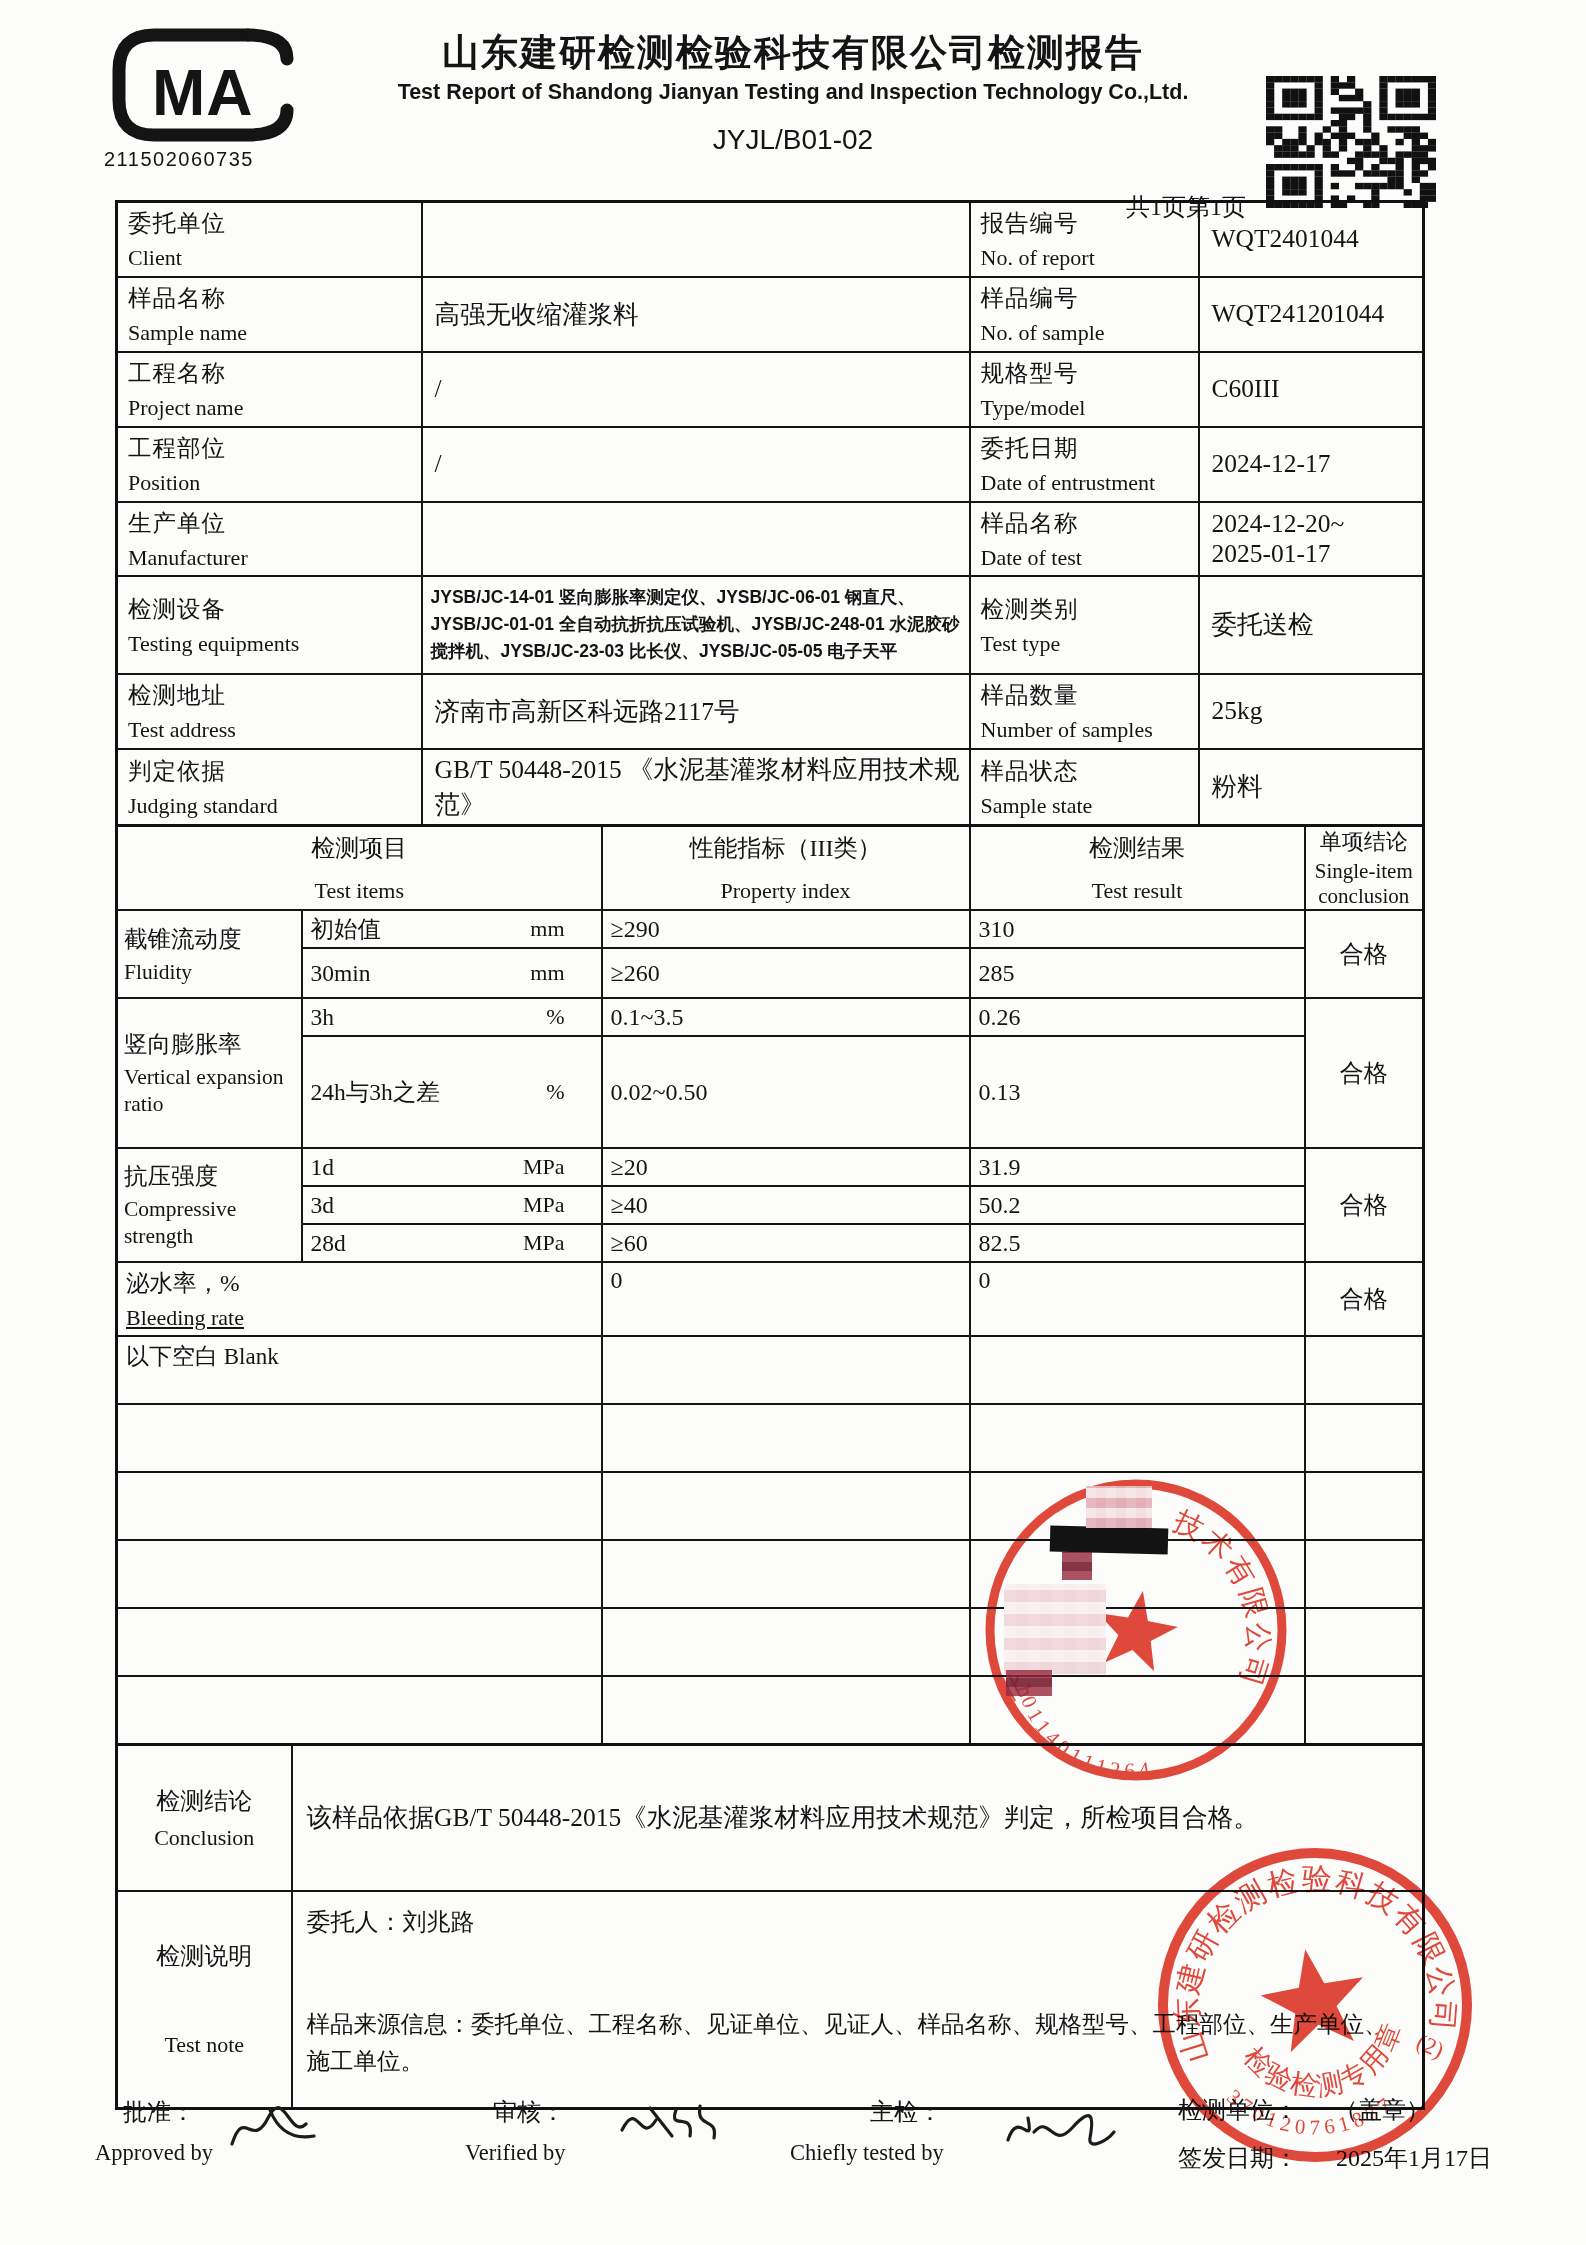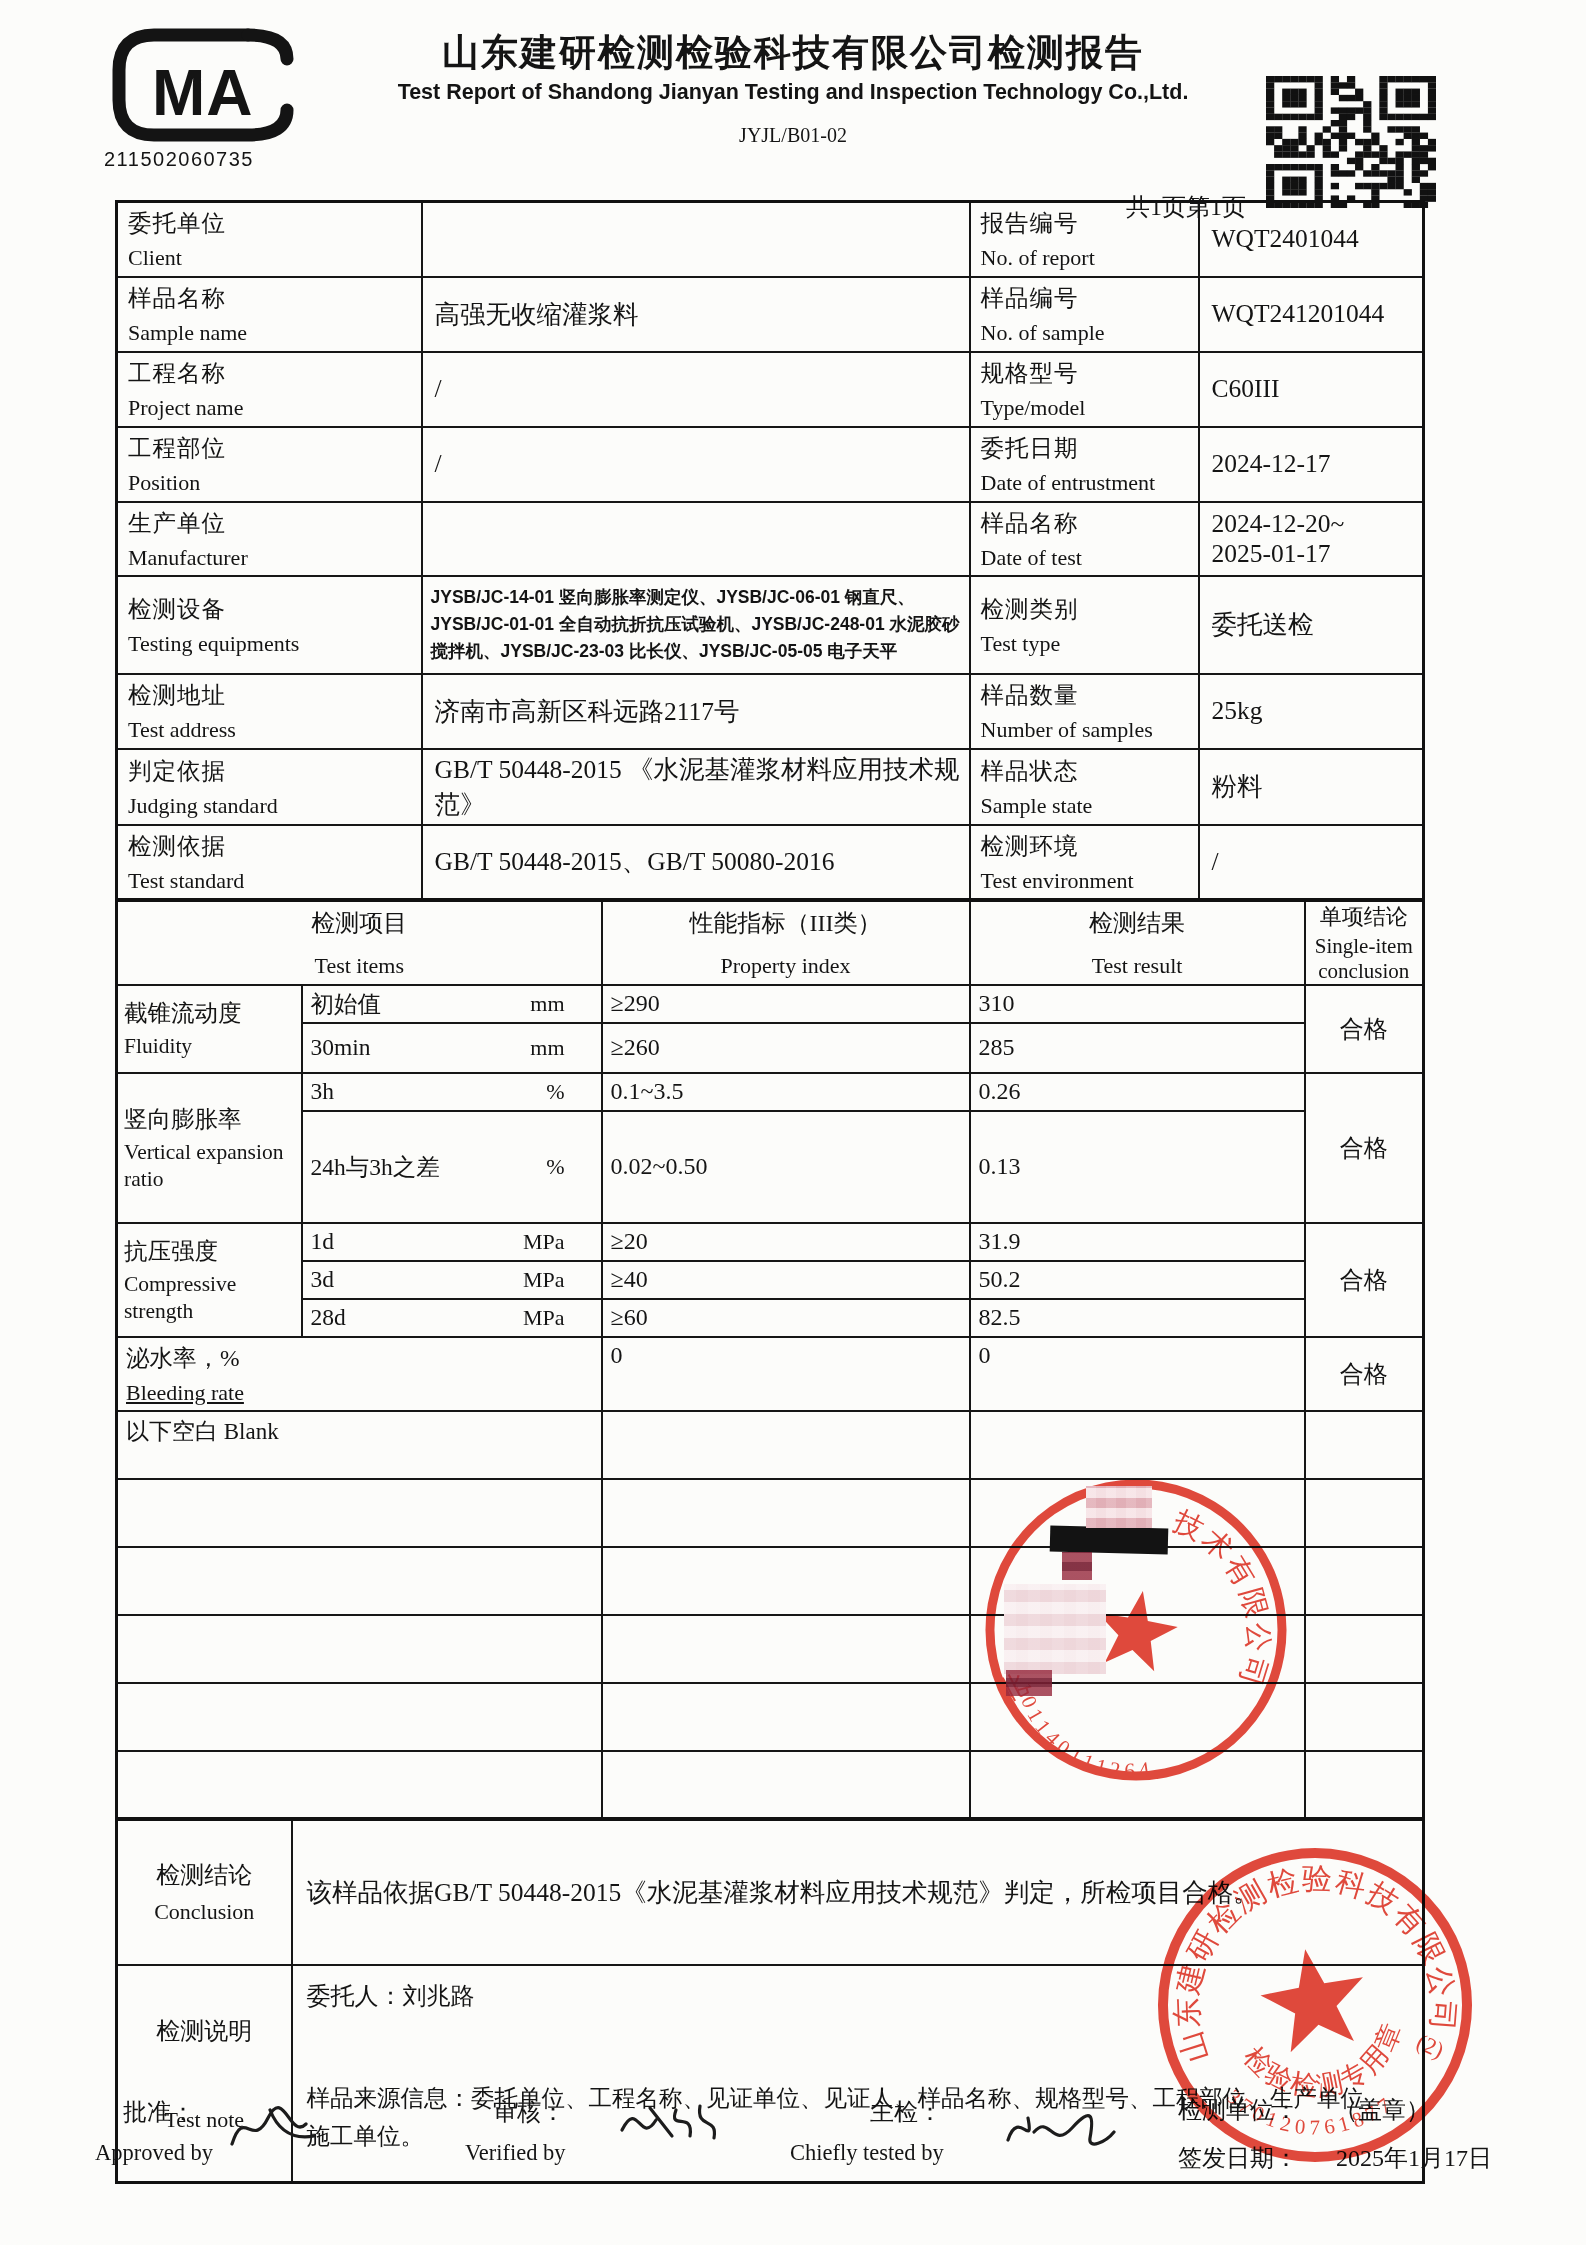--- a/index.html
+++ b/index.html
@@ -4,21 +4,21 @@
 <style>
   html,body{margin:0;padding:0;background:#d8d8d8;}
   .page{position:relative;width:1586px;height:2245px;background:#fcfcfa;overflow:hidden;
         font-family:"Liberation Serif", serif;color:#141414;}
   .sans{font-family:"Liberation Sans", sans-serif;}
   .abs{position:absolute;}
 
   
   .title-zh{top:28px;left:0;width:100%;text-align:center;font-size:37px;font-weight:bold;letter-spacing:2px;}
   .title-en{top:80px;left:0;width:100%;text-align:center;font-size:21.5px;font-weight:bold;}
-  .form-code{top:124px;left:0;width:100%;text-align:center;font-size:20px;font-family:Liberation Serif, serif;}
+  .form-code{top:124px;left:0;width:100%;text-align:center;font-size:28px;}
   .page-info{top:191px;left:1126px;font-size:24px;}
   .cma-num{top:148px;left:104px;font-size:20px;letter-spacing:1.5px;}
 
   
   .doc{position:absolute;left:115px;top:200px;width:1307px;}
   table{border-collapse:collapse;table-layout:fixed;width:1307px;}
   td,th{border:2.4px solid #161616;padding:0;vertical-align:middle;font-weight:normal;}
   table{border:3px solid #111;}
   .t2,.t3{margin-top:-2.4px;}
   .lbl{padding:4px 6px 4px 10px;vertical-align:middle;}
@@ -424,32 +424,20 @@
               <div class="zh">判定依据</div>
               <div class="en">Judging standard</div>
             </td>
             <td class="val">GB/T 50448-2015 《水泥基灌浆材料应用技术规范》</td>
             <td class="lbl">
               <div class="zh">样品状态</div>
               <div class="en">Sample state</div>
             </td>
             <td class="val rval">粉料</td>
           </tr>
-          <tr style="height: 75px;">
-            <td class="lbl">
-              <div class="zh">检测依据</div>
-              <div class="en">Test standard</div>
-            </td>
-            <td class="val">GB/T 50448-2015、GB/T 50080-2016</td>
-            <td class="lbl">
-              <div class="zh">检测环境</div>
-              <div class="en">Test environment</div>
-            </td>
-            <td class="val rval">/</td>
-          </tr>
         </tbody>
     </table>
 
     <table class="t2">
       <colgroup>
           <col style="width:185px">
           <col style="width:300px">
           <col style="width:368px">
           <col style="width:335px">
           <col style="width:119px">

